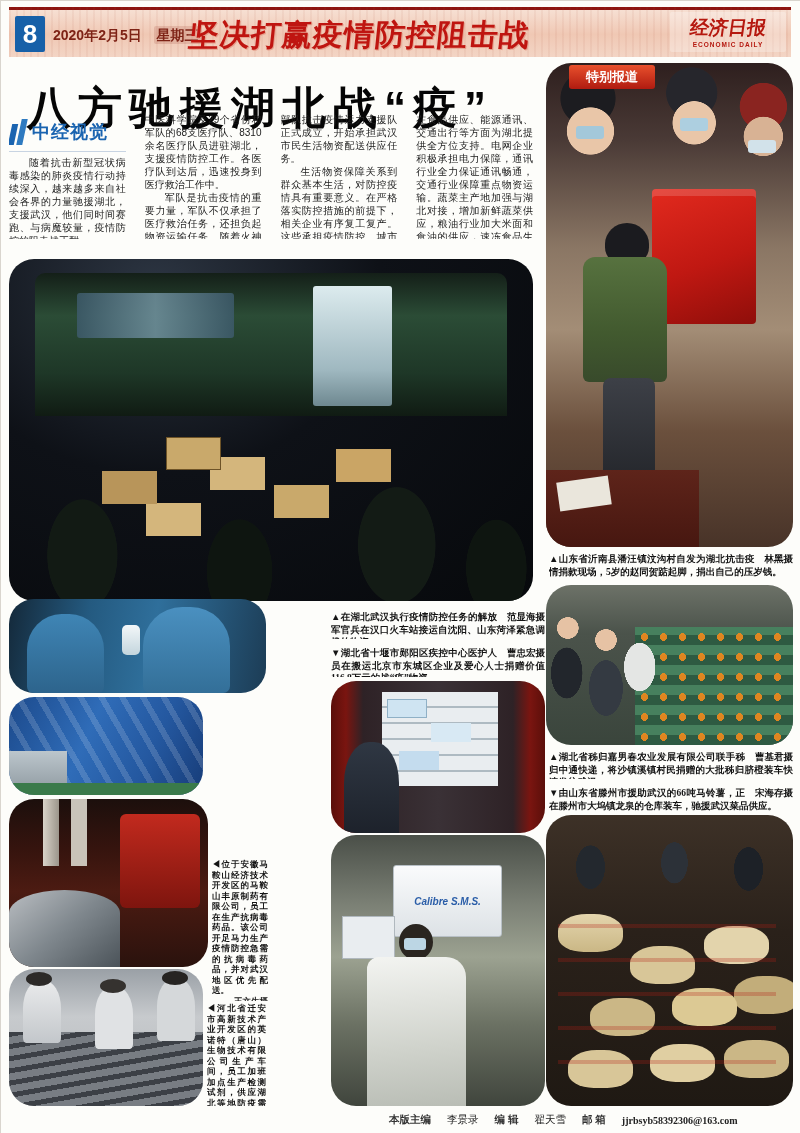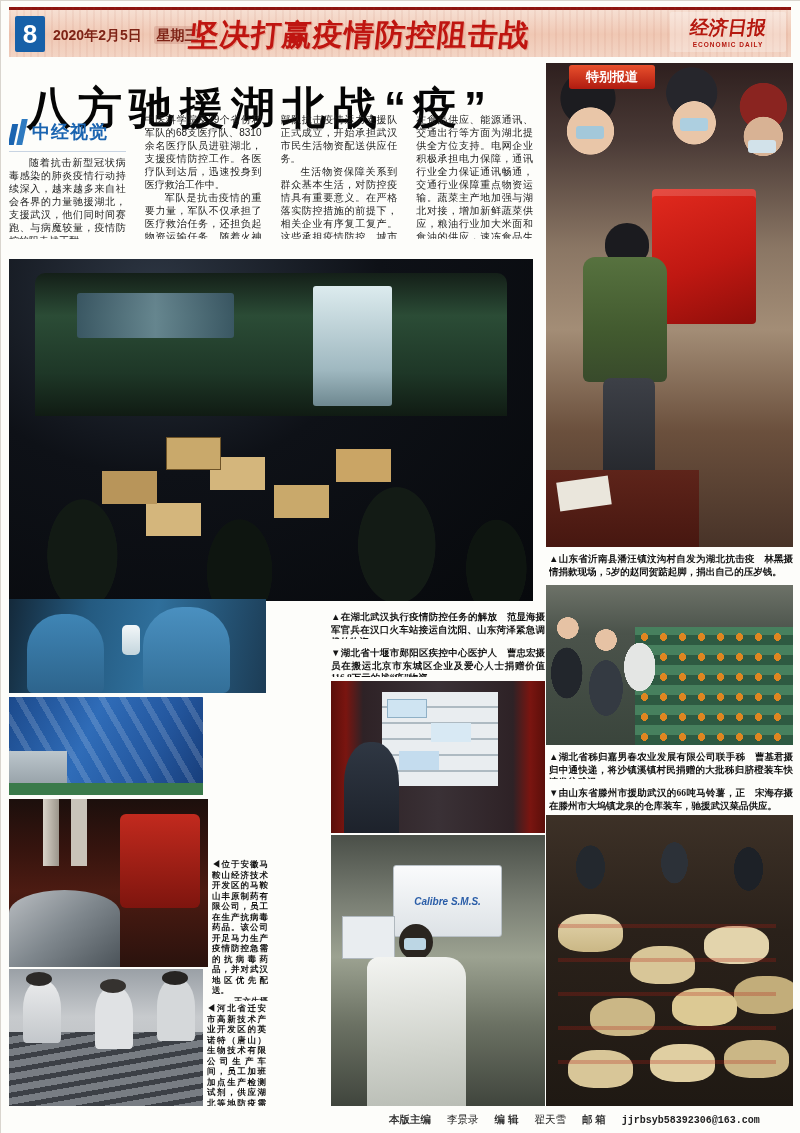--- a/index.html
+++ b/index.html
@@ -39,21 +39,21 @@
   .zjsj-icon::before{content:"";position:absolute;left:1px;top:5px;width:6px;height:21px;background:#1a64b0;transform:skewX(-12deg);}
   .zjsj-icon::after{content:"";position:absolute;left:10px;top:0;width:6px;height:26px;background:#2e7ac0;transform:skewX(-12deg);}
   .zjsj-text{font-size:18px;font-weight:900;color:#1a64b0;letter-spacing:1px;white-space:nowrap;}
   
   .cap{position:absolute;font-family:"Liberation Serif",serif;font-weight:600;color:#141414;
        font-size:9.5px;line-height:12.5px;text-align:justify;overflow:hidden;}
   .cap .credit{float:right;margin-left:10px;white-space:nowrap;}
   .cap-narrow{font-size:8.5px;line-height:10.5px;}
   .cap-narrow .credit{float:none;display:block;text-align:right;margin:0;}
   
-  .ph{position:absolute;overflow:hidden;background:#15181c;}
+  .ph{position:absolute;overflow:hidden;background:#15181c;border-radius:25px;}
   .ph div{position:absolute;}
   #photo-train{left:8px;top:258px;width:524px;height:342px;
       background:radial-gradient(ellipse at 28% 8%,#2c3542 0%,#0e1117 42%,#07090c 100%);}
   .train-car{left:5%;top:4%;width:90%;height:42%;border-radius:10px 10px 0 0;
       background:linear-gradient(180deg,#141f18 0%,#2b4c36 30%,#1e3727 70%,#101b13 100%);}
   .train-window{left:13%;top:10%;width:30%;height:13%;border-radius:3px;opacity:.85;
       background:linear-gradient(90deg,#3d5a6b,#70909e 50%,#3d5a6b);}
   .train-door{left:58%;top:8%;width:15%;height:35%;border-radius:3px;
       background:linear-gradient(180deg,#dcebee 0%,#9fb8c0 70%,#6e8890 100%);}
   .cargo-boxes{left:30%;top:52%;width:10%;height:9%;background:#c9a96b;border:1px solid #6d5327;
@@ -152,21 +152,21 @@
       color:#2a5da8;font-weight:bold;font-style:italic;font-size:10px;text-align:center;}
   .cal-box2{left:5%;top:30%;width:24%;height:15%;background:#e9edf0;border:1px solid #b0b8be;}
   .cal-head{left:32%;top:33%;width:34px;height:36px;border-radius:50%;background:#2a2520;}
   .cal-mask{left:34%;top:38%;width:22px;height:12px;border-radius:3px;background:#bcd6e4;}
   .cal-coat{left:17%;top:45%;width:46%;height:55%;border-radius:12px 20px 0 0;
       background:linear-gradient(175deg,#f3f4f1,#d0d3cc 60%,#b9bdb5);}
   
   .footer{position:absolute;left:388px;top:1112px;width:404px;font-size:10.5px;color:#222;
       display:flex;align-items:center;gap:16px;white-space:nowrap;}
   .footer .flabel{font-weight:bold;color:#333;}
-  .footer .email{font-family:Liberation Mono, monospace;font-size:10px;font-weight:bold;}
+  .footer .email{font-family:Liberation Serif, serif;font-size:10px;font-weight:bold;}
 </style>
 </head>
 <body>
 
 <div class="page">
 
   <div class="banner">
     <div class="pagenum">8</div>
     <div class="dateline">
       <span>2020年2月5日</span>

